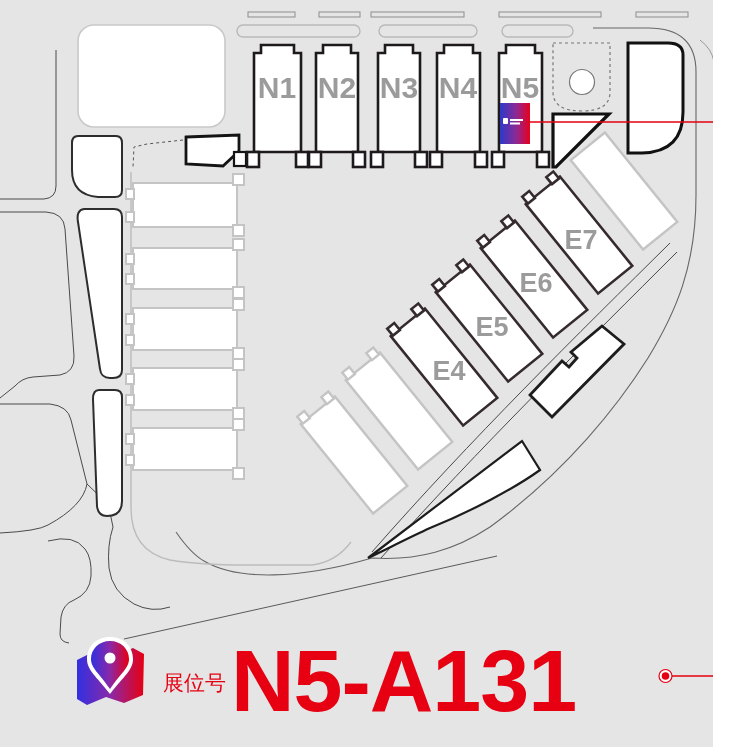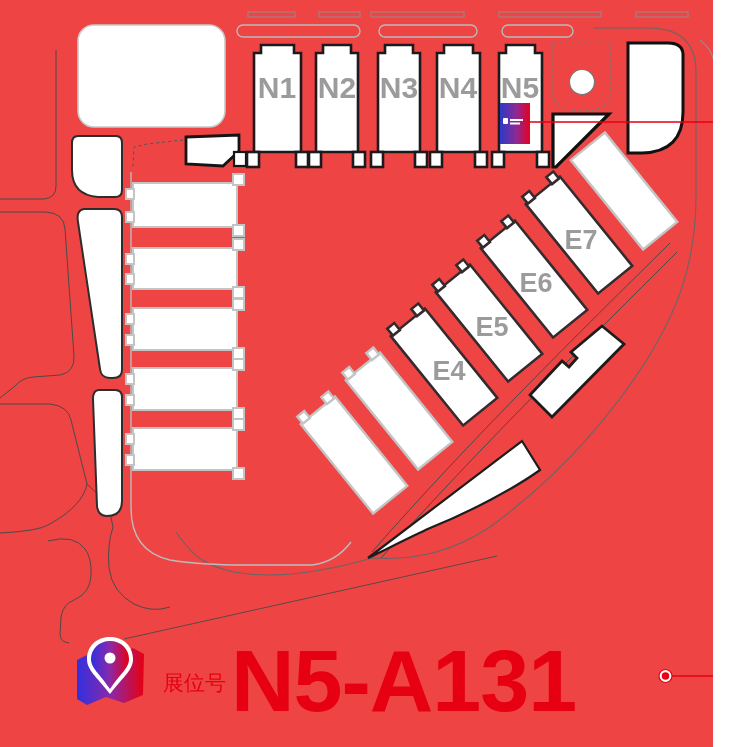--- a/index.html
+++ b/index.html
@@ -1,16 +1,16 @@
 <!DOCTYPE html>
 <html><head>
 <meta charset="utf-8">
 <style>
   html,body{margin:0;padding:0;background:#ffffff;}
-  .stage{position:relative;width:713px;height:747px;background:#ef4444;overflow:hidden;
+  .stage{position:relative;width:713px;height:747px;background:#e5e5e5;overflow:hidden;
          font-family:"Liberation Sans", sans-serif;}
   svg text{font-family:"Liberation Sans", sans-serif;}
   .hall-label{font-weight:bold;fill:#9b9b9b;}
   .n-label{font-size:30px;}
   .e-label{font-size:27px;}
   .legend-label{font-size:21px;fill:#e60012;}
   .booth-number{font-size:88px;font-weight:bold;fill:#e60012;letter-spacing:-1px;}
 </style>
 </head>
 <body>

